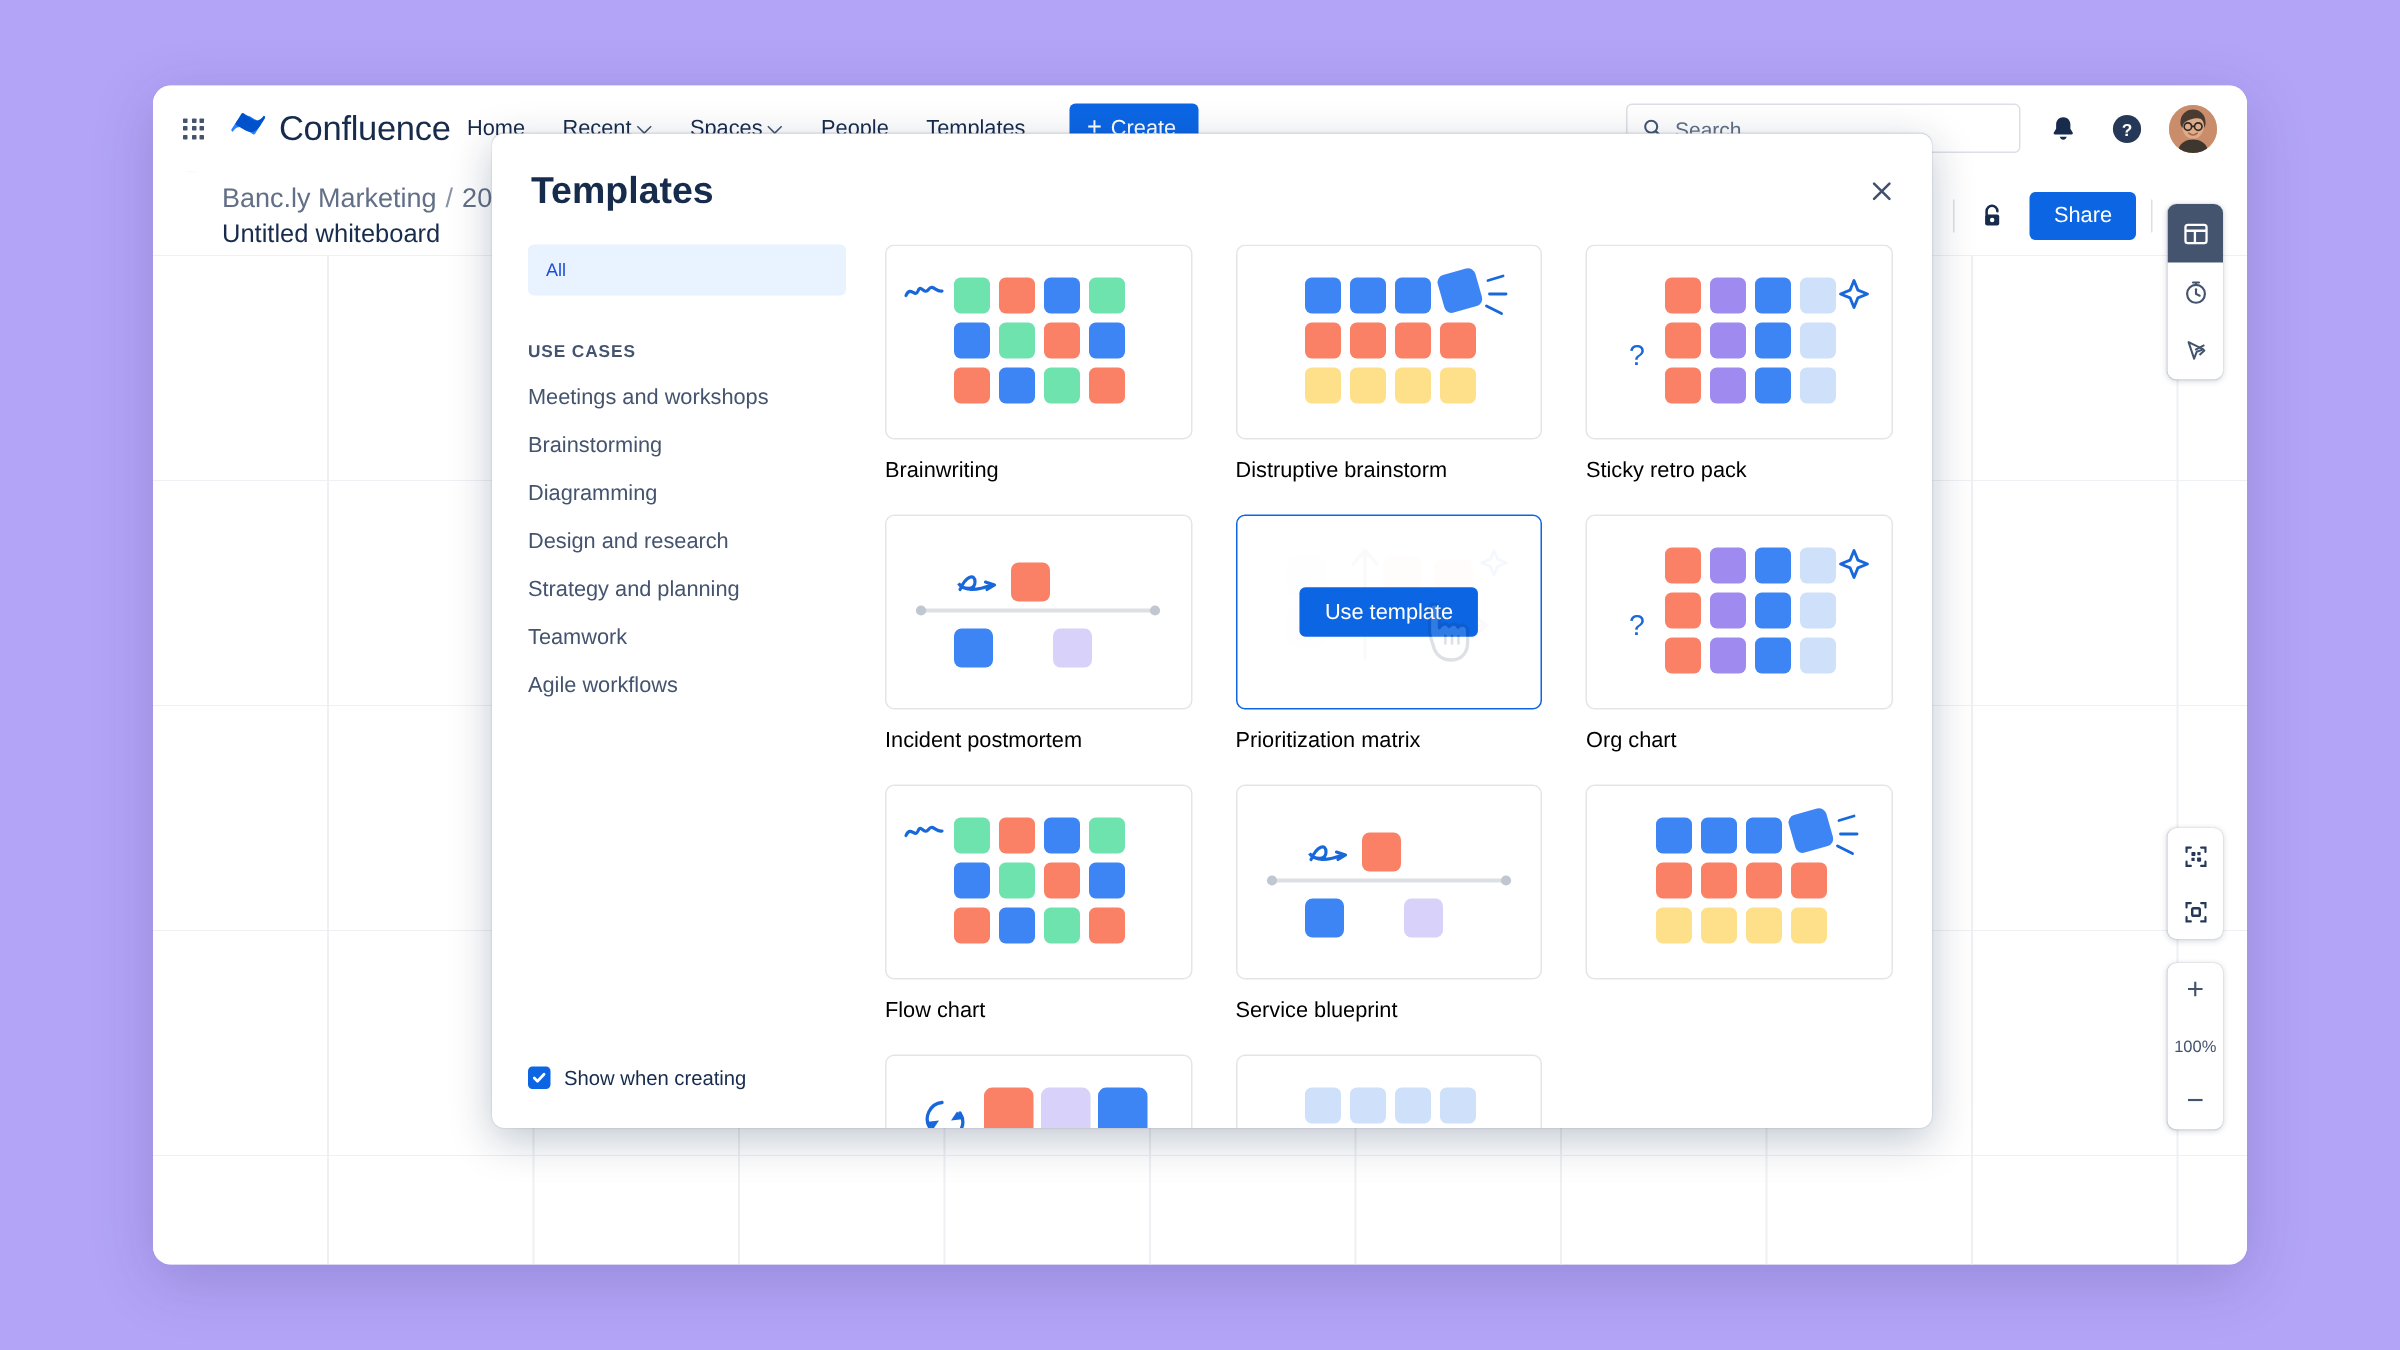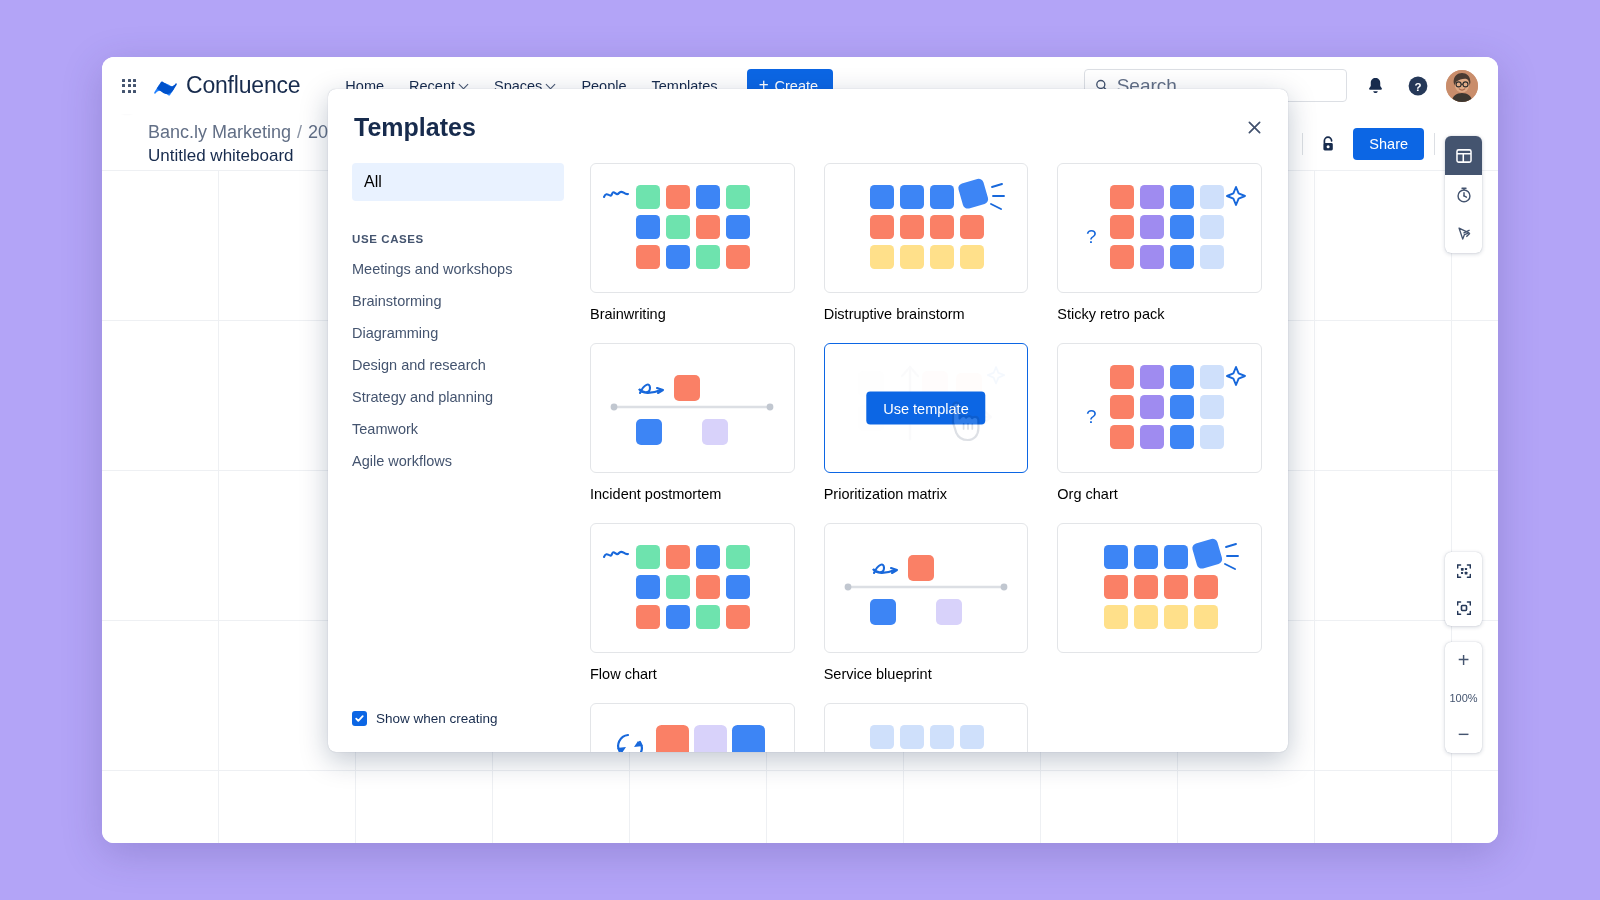--- a/index.html
+++ b/index.html
@@ -26,21 +26,21 @@
   
   #top-nav {
     position: absolute; top: 0; left: 0; right: 0; height: 57px;
     background: #fff;
     display: flex; align-items: center;
     padding: 0 20px;
     z-index: 40;
   }
   .grid-icon { display: grid; grid-template-columns: repeat(3,3px); gap: 2.5px; margin-right: 18px; cursor: pointer; }
   .grid-icon i { width: 3px; height: 3px; background: #44546f; border-radius: .5px; display: block; }
-  .brand { display: flex; align-items: flex-end; gap: 9px; margin-right: 34px; cursor: pointer; }
+  .brand { display: flex; align-items: flex-start; gap: 9px; cursor: pointer; }
   .brand-mark { width: 23px; height: 21px; }
   .brand-text { font-size: 23px; color: #172b4d; letter-spacing: -.2px; font-weight: 400; }
 
   .nav-links { display: flex; align-items: center; gap: 3px; }
   .nav-link {
     font-size: 14.5px; color: #172b4d;
     padding: 6px 11px; border-radius: 4px; cursor: pointer;
     display: flex; align-items: center; gap: 5px; white-space: nowrap;
   }
   .caret { display: inline-block; width: 9px; height: 9px; position: relative; top: -1px; }
@@ -58,21 +58,21 @@
   }
   .plus-glyph { font-size: 17px; line-height: 1; position: relative; top: -1px; }
 
   #nav-right { margin-left: auto; display: flex; align-items: center; gap: 13px; }
   #search-box {
     width: 263px; height: 33px; border: 1.6px solid #dcdfe4; border-radius: 4px;
     display: flex; align-items: center; padding: 0 10px; gap: 8px;
     background: #fff; cursor: text;
   }
   #search-box input {
-    border: none; outline: none; font-size: 19px; color: #c2410c;
+    border: none; outline: none; font-size: 14px; color: #c2410c;
     font-family: inherit; background: transparent; width: 100%;
   }
   #search-box input::placeholder { color: #626f86; }
   .icon-btn { width: 30px; height: 30px; display: flex; align-items: center; justify-content: center; cursor: pointer; border-radius: 50%; }
   #avatar {
     width: 32px; height: 32px; border-radius: 50%; overflow: hidden; cursor: pointer;
     background: #d9a98f; position: relative;
   }
 
   
@@ -156,21 +156,21 @@
     position: absolute; right: 20px; top: 24px;
     width: 28px; height: 28px; cursor: pointer;
     display: flex; align-items: center; justify-content: center;
     border-radius: 4px;
   }
 
   #modal-sidebar {
     position: absolute; left: 24px; top: 74px; width: 212px;
   }
   #filter-all {
-    background: #e9f2ff; color: #000000; font-size: 16px;
+    background: #e9f2ff; color: #1d4ed8; font-size: 12px;
     padding: 10px 12px; border-radius: 4px; cursor: pointer;
   }
   #use-cases-label {
     margin-top: 32px; font-size: 11.5px; font-weight: bold;
     letter-spacing: .6px; color: #44546f;
   }
   .use-case {
     margin-top: 16px; font-size: 14.5px; color: #44546f; cursor: pointer;
   }
   .use-case:first-of-type { margin-top: 20px; }

